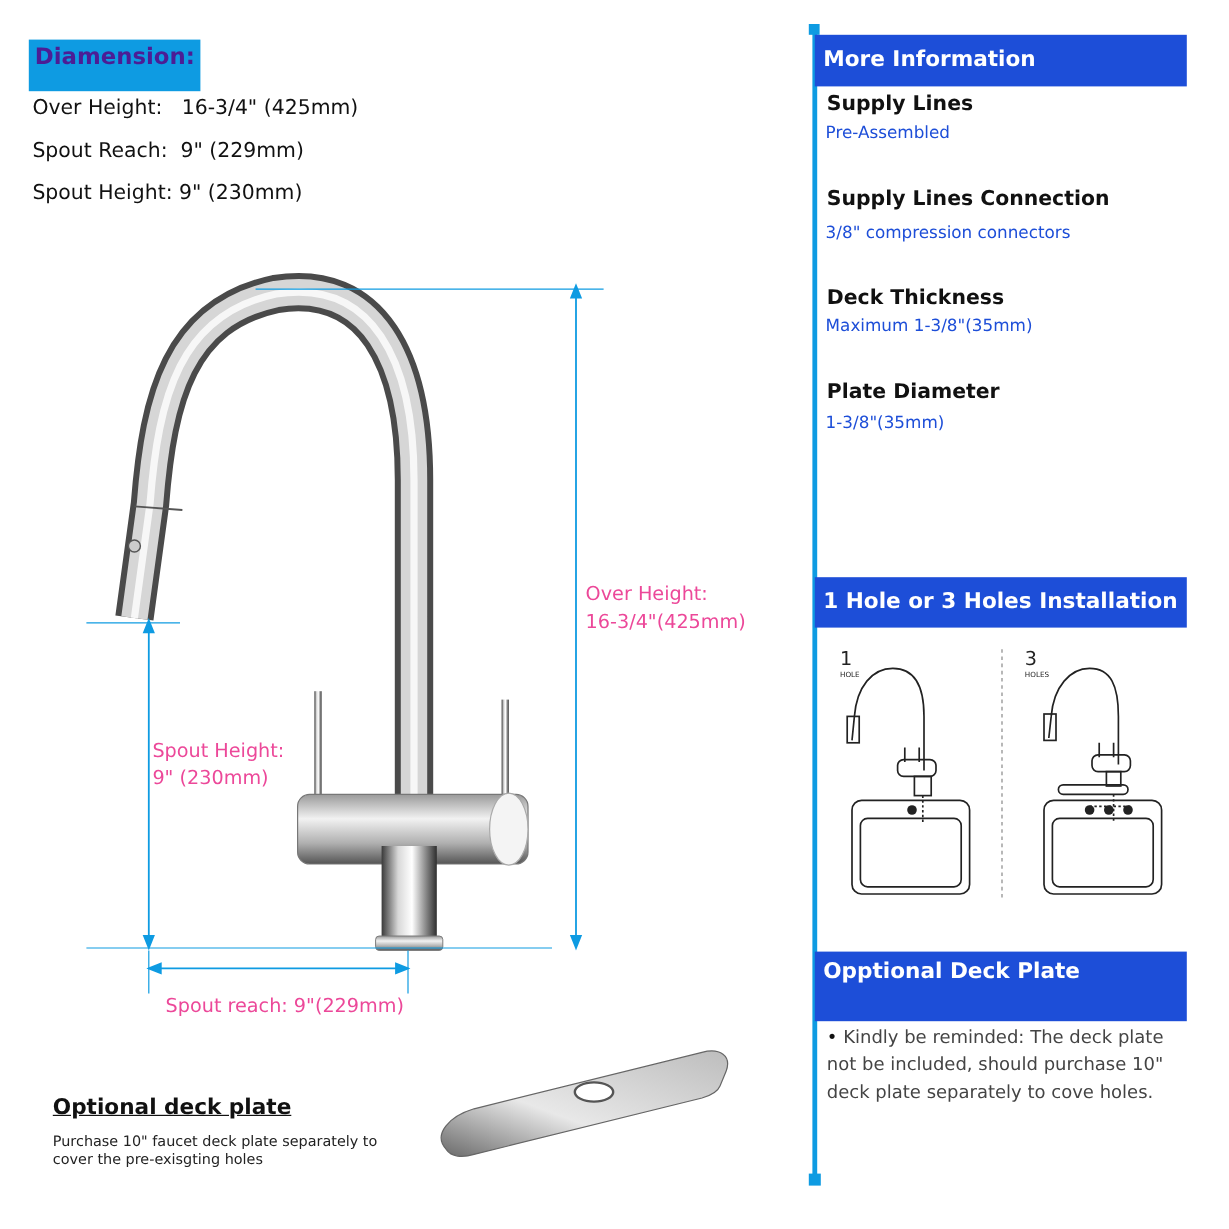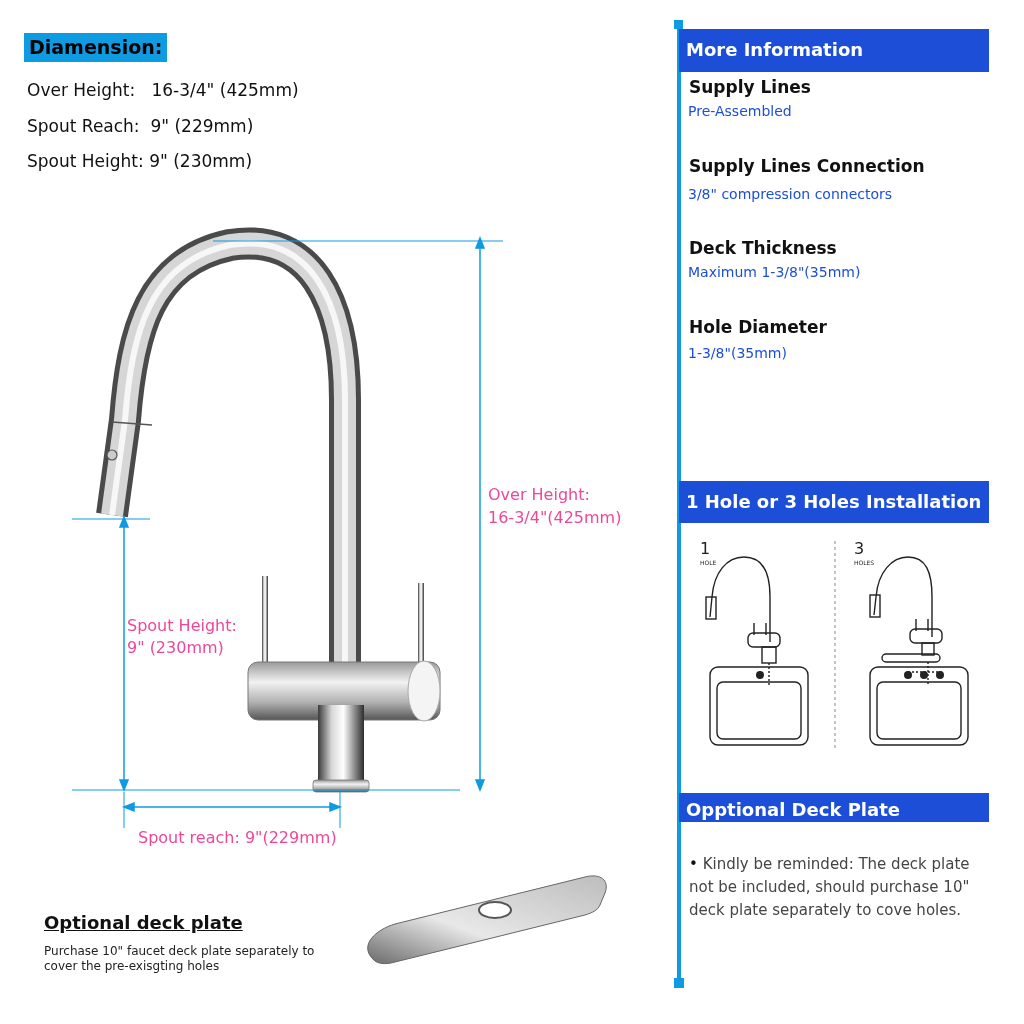--- a/index.html
+++ b/index.html
@@ -1,20 +1,20 @@
 <!DOCTYPE html>
 <html><head>
 <meta charset="utf-8">
 <style>
   html, body { margin: 0; padding: 0; background: #ffffff; }
   body { width: 1024px; height: 1024px; position: relative; overflow: hidden; font-family: "DejaVu Sans", sans-serif; color: #111; }
   .abs { position: absolute; }
 
   
-  .dim-tag { left: 24px; top: 33px; background: #0e9be2; color: #000000; font-weight: bold; font-size: 19px; padding: 2px 5px 3px 5px; line-height: 24px; }
+  .dim-tag { left: 24px; top: 33px; background: #0e9be2; color: #4c1d95; font-weight: bold; font-size: 19px; padding: 2px 5px 17px 5px; line-height: 24px; }
   .dim-line { left: 27px; font-size: 17px; color: #111; white-space: pre; }
 
   
   .rail { left: 677px; top: 22px; width: 4px; height: 962px; background: #0e9be2; }
   .rail-cap-top { left: 674px; top: 20px; width: 9px; height: 9px; background: #0e9be2; }
   .rail-cap-bot { left: 674px; top: 978px; width: 10px; height: 10px; background: #0e9be2; }
   .section-head { left: 679px; width: 310px; background: #1d4ed8; color: #fff; font-weight: bold; font-size: 18px; padding-left: 7px; box-sizing: border-box; }
   .info-title { left: 689px; font-weight: bold; font-size: 17px; color: #111; }
   .info-value { left: 688px; font-size: 14px; color: #1d4ed8; }
 
@@ -115,21 +115,21 @@
 <div class="abs rail-cap-bot"></div>
 
 <div class="abs section-head" style="top:29px; height:43px; line-height:42px">More Information</div>
 
 <div class="abs info-title" style="top:77px">Supply Lines</div>
 <div class="abs info-value" style="top:103px">Pre-Assembled</div>
 <div class="abs info-title" style="top:156px">Supply Lines Connection</div>
 <div class="abs info-value" style="top:186px">3/8" compression connectors</div>
 <div class="abs info-title" style="top:238px">Deck Thickness</div>
 <div class="abs info-value" style="top:264px">Maximum 1-3/8"(35mm)</div>
-<div class="abs info-title" style="top:317px">Hole Diameter</div>
+<div class="abs info-title" style="top:317px">Plate Diameter</div>
 <div class="abs info-value" style="top:345px">1-3/8"(35mm)</div>
 
 <div class="abs section-head" style="top:481px; height:42px; line-height:42px">1 Hole or 3 Holes Installation</div>
 
 <div class="abs install-box">
   <svg width="306" height="234" style="position:absolute;left:0;top:0">
 
     <line x1="153" y1="14" x2="153" y2="222" stroke="#888" stroke-width="1" stroke-dasharray="3,3"></line>
 
     <g fill="none" stroke="#222" stroke-width="1.4">
@@ -163,18 +163,18 @@
     <circle cx="226" cy="148" r="4" fill="#222"></circle>
     <circle cx="242" cy="148" r="4" fill="#222"></circle>
     <circle cx="258" cy="148" r="4" fill="#222"></circle>
   </svg>
   <div class="abs" style="left:18px; top:12px; font-size:16px; color:#222">1</div>
   <div class="abs" style="left:18px; top:32px; font-size:6px; color:#222">HOLE</div>
   <div class="abs" style="left:172px; top:12px; font-size:16px; color:#222">3</div>
   <div class="abs" style="left:172px; top:32px; font-size:6px; color:#222">HOLES</div>
 </div>
 
-<div class="abs section-head" style="top:793px; height:29px; line-height:34px; padding-bottom:8px">Opptional Deck Plate</div>
+<div class="abs section-head" style="top:793px; height:58px; line-height:34px; padding-bottom:8px">Opptional Deck Plate</div>
 
 <div class="abs note">
   <span style="color:#111">•</span>
   <span>Kindly be reminded: The deck plate not be included, should purchase 10" deck plate separately to cove holes.</span>
 </div>
 
 </body></html>

